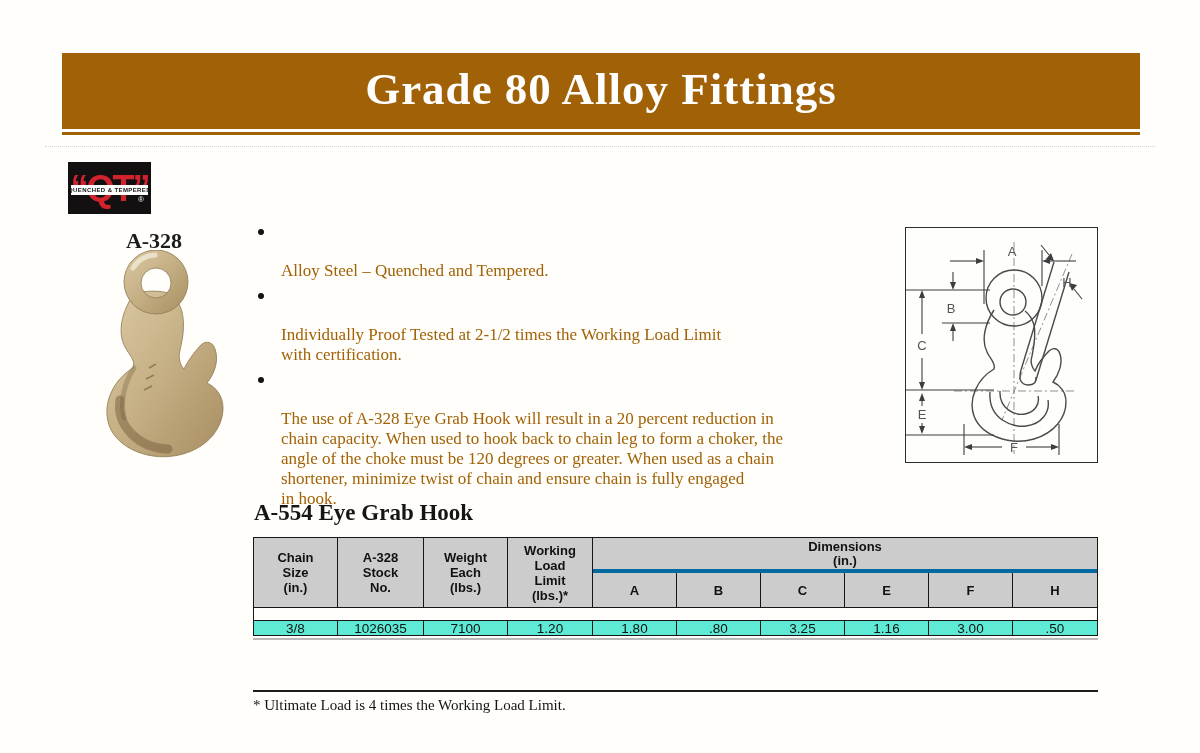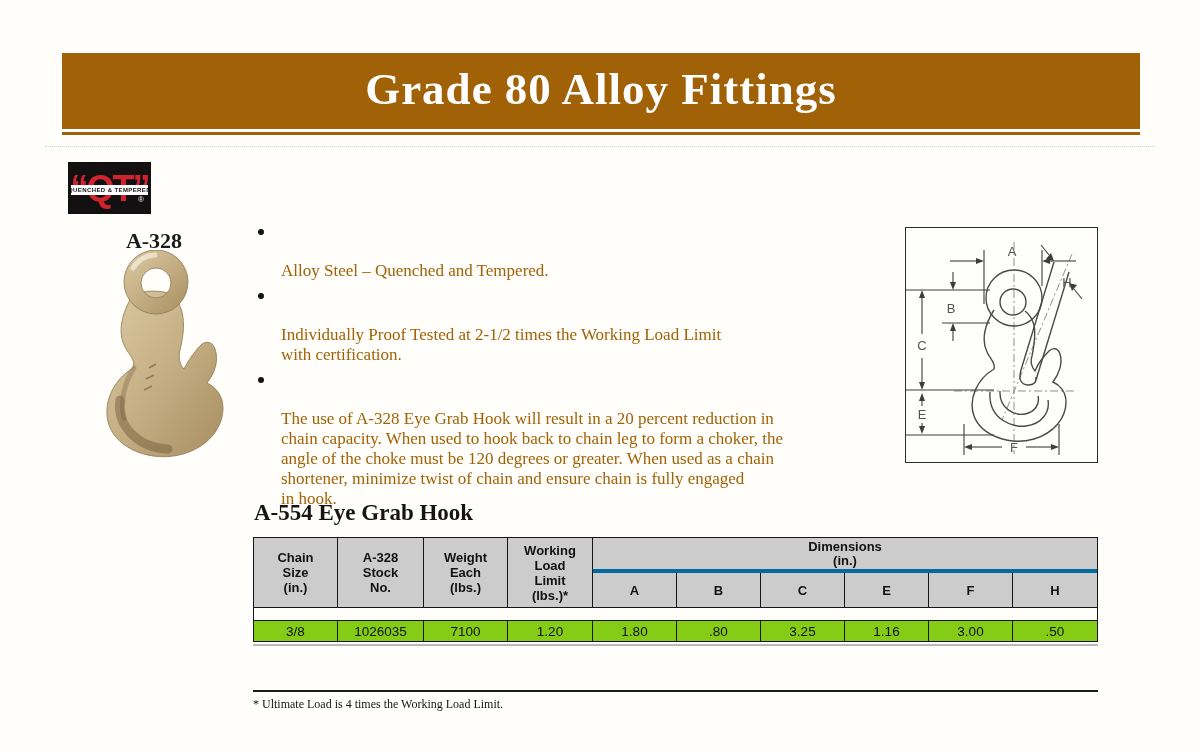--- a/index.html
+++ b/index.html
@@ -85,30 +85,30 @@
     font-weight:bold; font-size:13px; line-height:15px; white-space:pre-line;
     color:#111111; box-sizing:border-box; }
   .th.span2 { grid-row:1 / 3; border-right:1px solid #161616; }
   .th.dims  { grid-column:5 / 11; grid-row:1; border-bottom:4px solid #0369a1; line-height:14px; }
   .th.letter { grid-row:2; border-right:1px solid #161616; }
   .th.last { border-right:none; }
   .tspacer { height:12px; border-left:1.5px solid #161616; border-right:1.5px solid #161616;
     box-sizing:border-box; }
   .trow {
     display:grid; grid-template-columns:84px 86px 84px 85px repeat(6,1fr);
-    height:22px; border:1.5px solid #161616; box-sizing:border-box; background:#84cc16;
+    height:16px; border:1.5px solid #161616; box-sizing:border-box; background:#5eead4;
   }
   .td { display:flex; align-items:center; justify-content:center; font-size:13.5px;
     color:#111111; border-right:1px solid #161616; box-sizing:border-box; }
   .td.last { border-right:none; }
   .trow-shadow { height:2px; background:#b9b9b9; margin-top:2px; width:845px; }
 
   
   .foot-rule { position:absolute; left:253px; top:690px; width:845px; height:2px; background:#1c1c1c; }
-  .footnote { position:absolute; left:253px; top:697px; font-size:12px;
+  .footnote { position:absolute; left:253px; top:697px; font-size:15px;
     font-family:"Liberation Serif", serif; color:#141414; }
 </style>
 </head>
 <body>
 
 <div class="page">
 
   <div class="banner">
     <div class="banner-title">Grade 80 Alloy Fittings</div>
     <div class="banner-stripe"></div>

